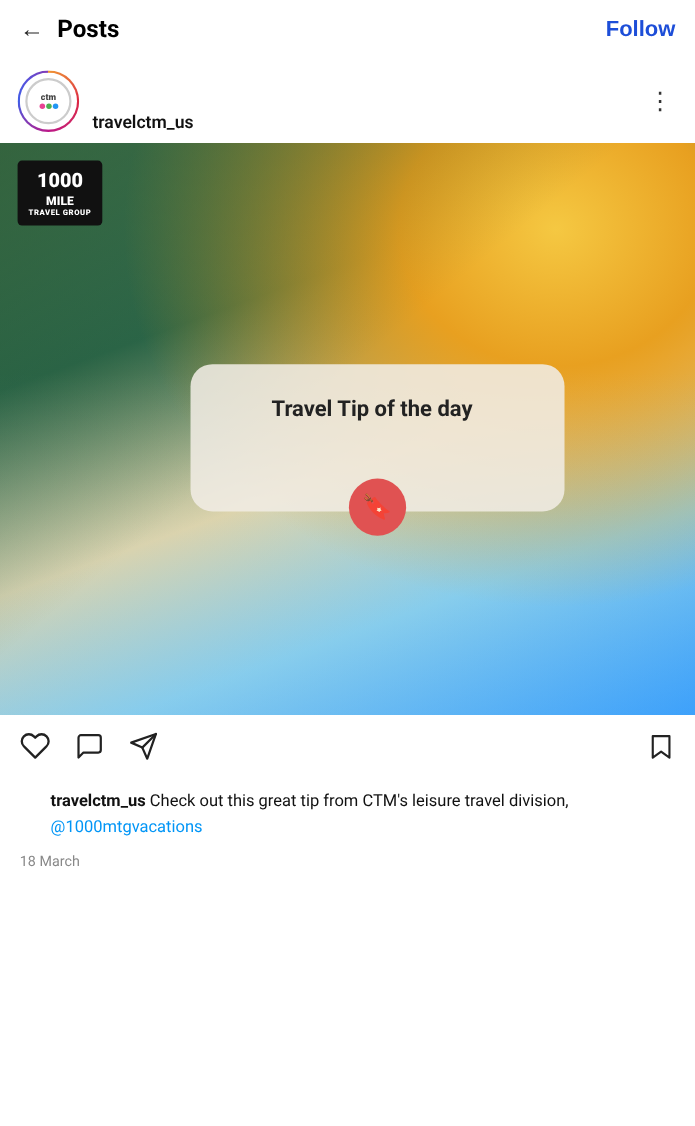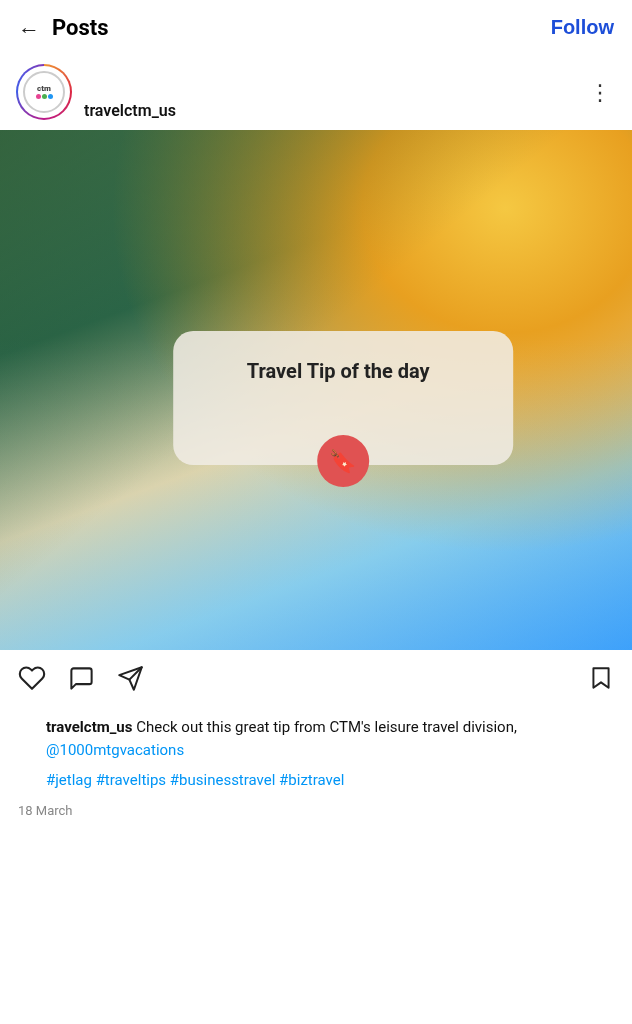--- a/index.html
+++ b/index.html
@@ -293,20 +293,25 @@
     </div>
     <span class="username">travelctm_us</span>
   </div>
   <span class="more-dots">⋮</span>
 </div>
 
 <div class="post-image-container">
   <div class="beach-bg">
     <div class="beach-overlay"></div>
 
+    <div class="badge-1000">
+      <span class="big-num">1000</span>
+      <span>MILE</span>
+      <span class="sub">TRAVEL GROUP</span>
+    </div>
 
     <div class="tip-card">
       <div class="tip-title">Travel Tip of the day</div>
       <div class="bookmark-circle">
         <span class="bookmark-icon-white">🔖</span>
       </div>
     </div>
   </div>
 </div>
 
@@ -337,16 +342,15 @@
     <svg width="26" height="26" viewBox="0 0 24 24" fill="none" stroke="#222" stroke-width="1.8" stroke-linecap="round" stroke-linejoin="round">
       <polygon points="19 21 12 16 5 21 5 3 19 3 19 21"></polygon>
     </svg>
   </span>
 </div>
 
 <div class="caption-area">
   <div class="caption-text">
     <span class="caption-user">travelctm_us</span><span> Check out this great tip from CTM's leisure travel division, </span><span class="caption-link">@1000mtgvacations</span>
   </div>
-  <div class="hashtags">#jetlag #traveltips #businesstravel #biztravel</div>
 </div>
 
 <div class="post-date">18 March</div>
 
 </body></html>

